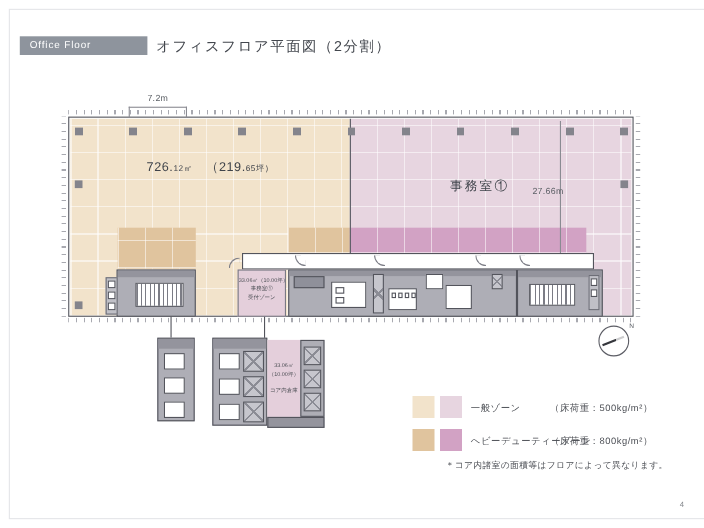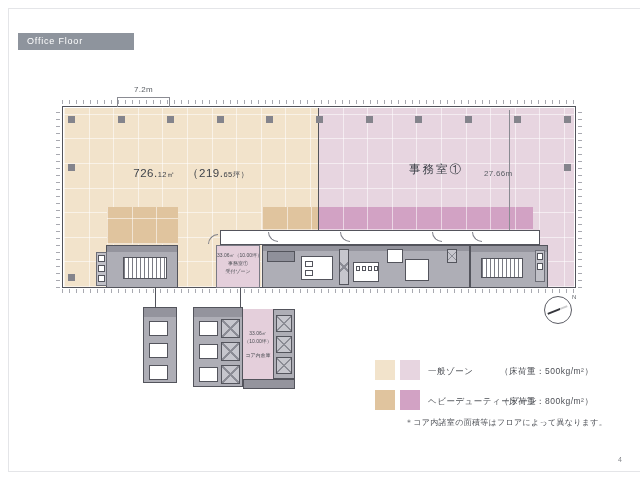--- a/index.html
+++ b/index.html
@@ -49,20 +49,21 @@
   .pagenum{font-size:7px;color:#85888d;}
 </style>
 </head>
 <body>
 
 <div id="stage">
 
   <div class="frame"></div>
 
   <div class="abs badge" style="background-color: rgb(142, 148, 157);">Office Floor</div>
+  <div class="abs title">オフィスフロア平面図（2分割）</div>
 
   <div>
 
     <div class="abs ticksh" style="left:62px;top:100px;width:514px;"></div>
     <div class="abs ticksh" style="left:62px;top:289px;width:514px;"></div>
     <div class="abs ticksv" style="left:56px;top:106px;height:182px;"></div>
     <div class="abs ticksv" style="left:578px;top:106px;height:182px;"></div>
 
     <div class="abs zone grid" style="left: 64px; top: 108px; width: 254px; height: 179px; background-color: rgb(242, 227, 203);"></div>
     <div class="abs zone grid" style="left: 318px; top: 108px; width: 256px; height: 179px; background-color: rgb(231, 213, 224);"></div>
@@ -80,21 +81,21 @@
     <div class="abs col" style="left:68px;top:274px;"></div>
 
     <div class="abs dimtext" style="left:117px;top:85px;width:53px;text-align:center;">7.2m</div>
     <div class="abs dimline" style="left:117px;top:97px;width:53px;height:1px;"></div>
     <div class="abs dimline" style="left:117px;top:97px;width:1px;height:10px;"></div>
     <div class="abs dimline" style="left:169px;top:97px;width:1px;height:10px;"></div>
 
     <div class="abs dimline" style="left:509px;top:110px;width:1px;height:121px;"></div>
     <div class="abs dimtext" style="left:484px;top:169px;">27.66m</div>
 
-    <div class="abs" style="left:64px;top:166px;width:254px;">
+    <div class="abs" style="left:64px;top:144px;width:254px;">
       <div class="arealine"><span>726.</span><span class="sm">12㎡</span>　<span>（219.</span><span class="sm">65坪）</span></div>
     </div>
 
     <div class="abs" style="left:318px;top:154px;width:236px;">
       <div class="roomname" style="margin-top:8px;">事務室①</div>
     </div>
 
     <div class="abs corridor" style="left:220px;top:230px;width:320px;height:15px;"></div>
     <div class="abs door" style="left:268px;top:232px;"></div>
     <div class="abs door" style="left:340px;top:232px;"></div>

